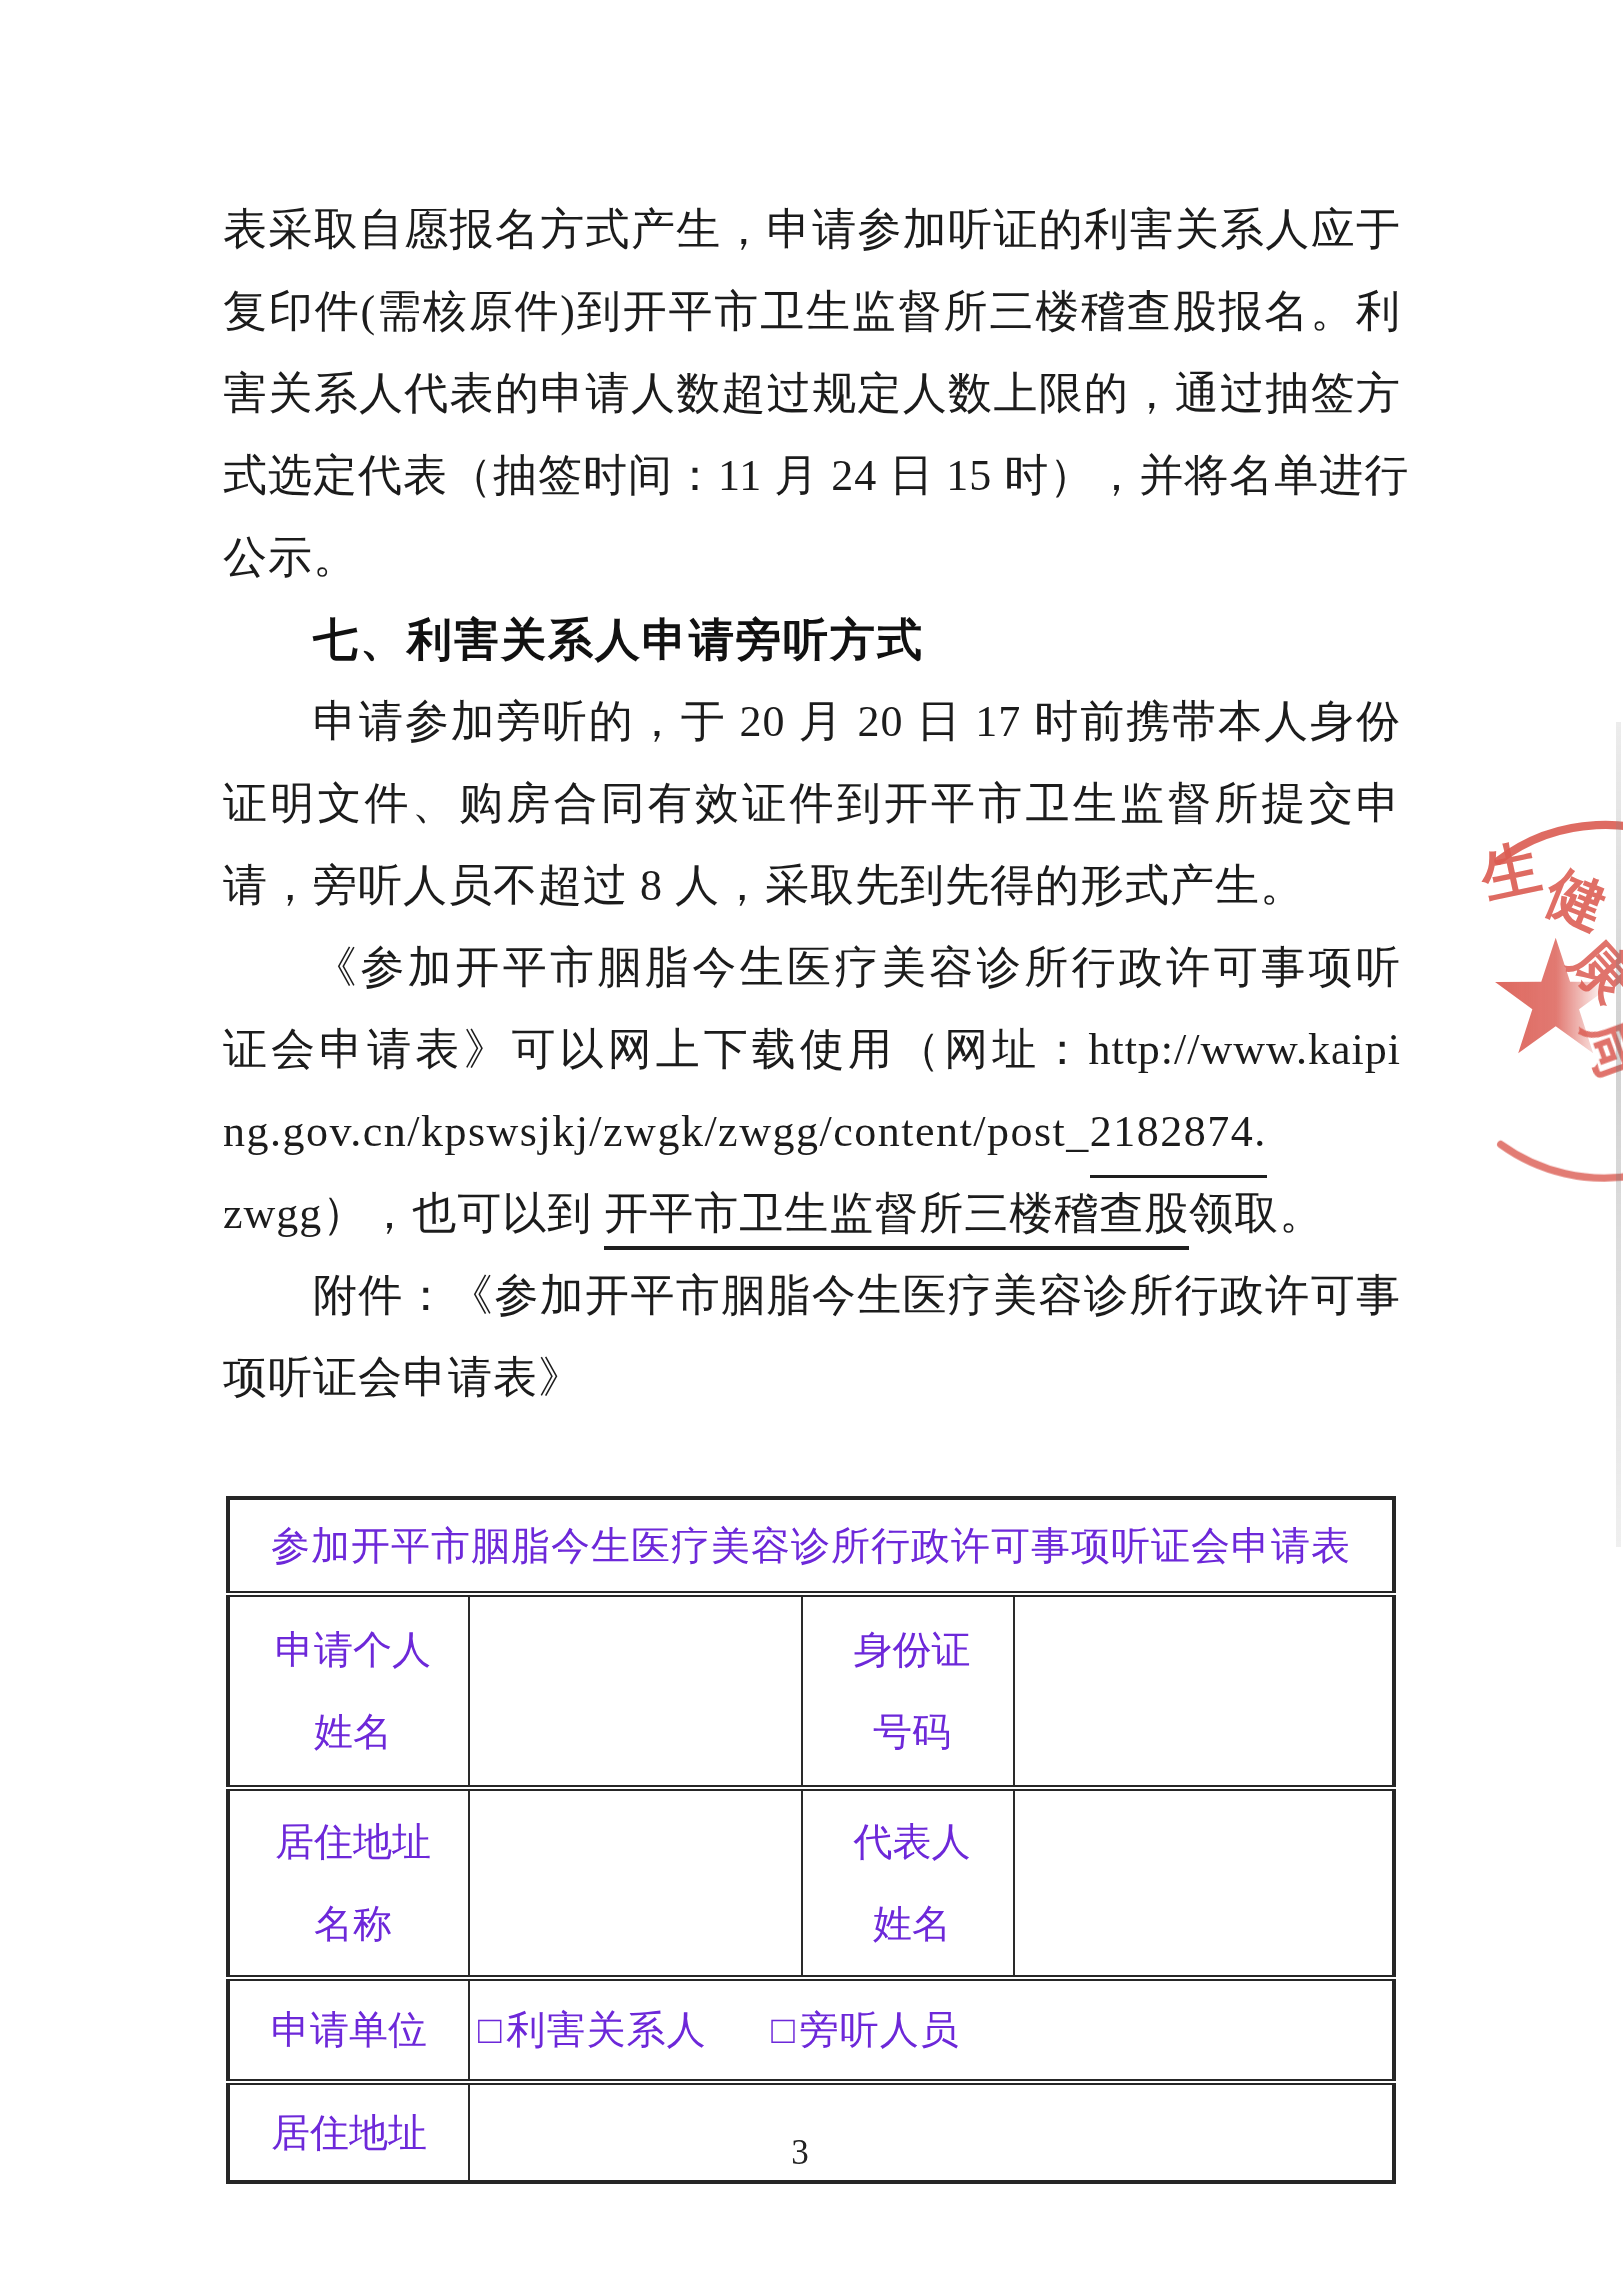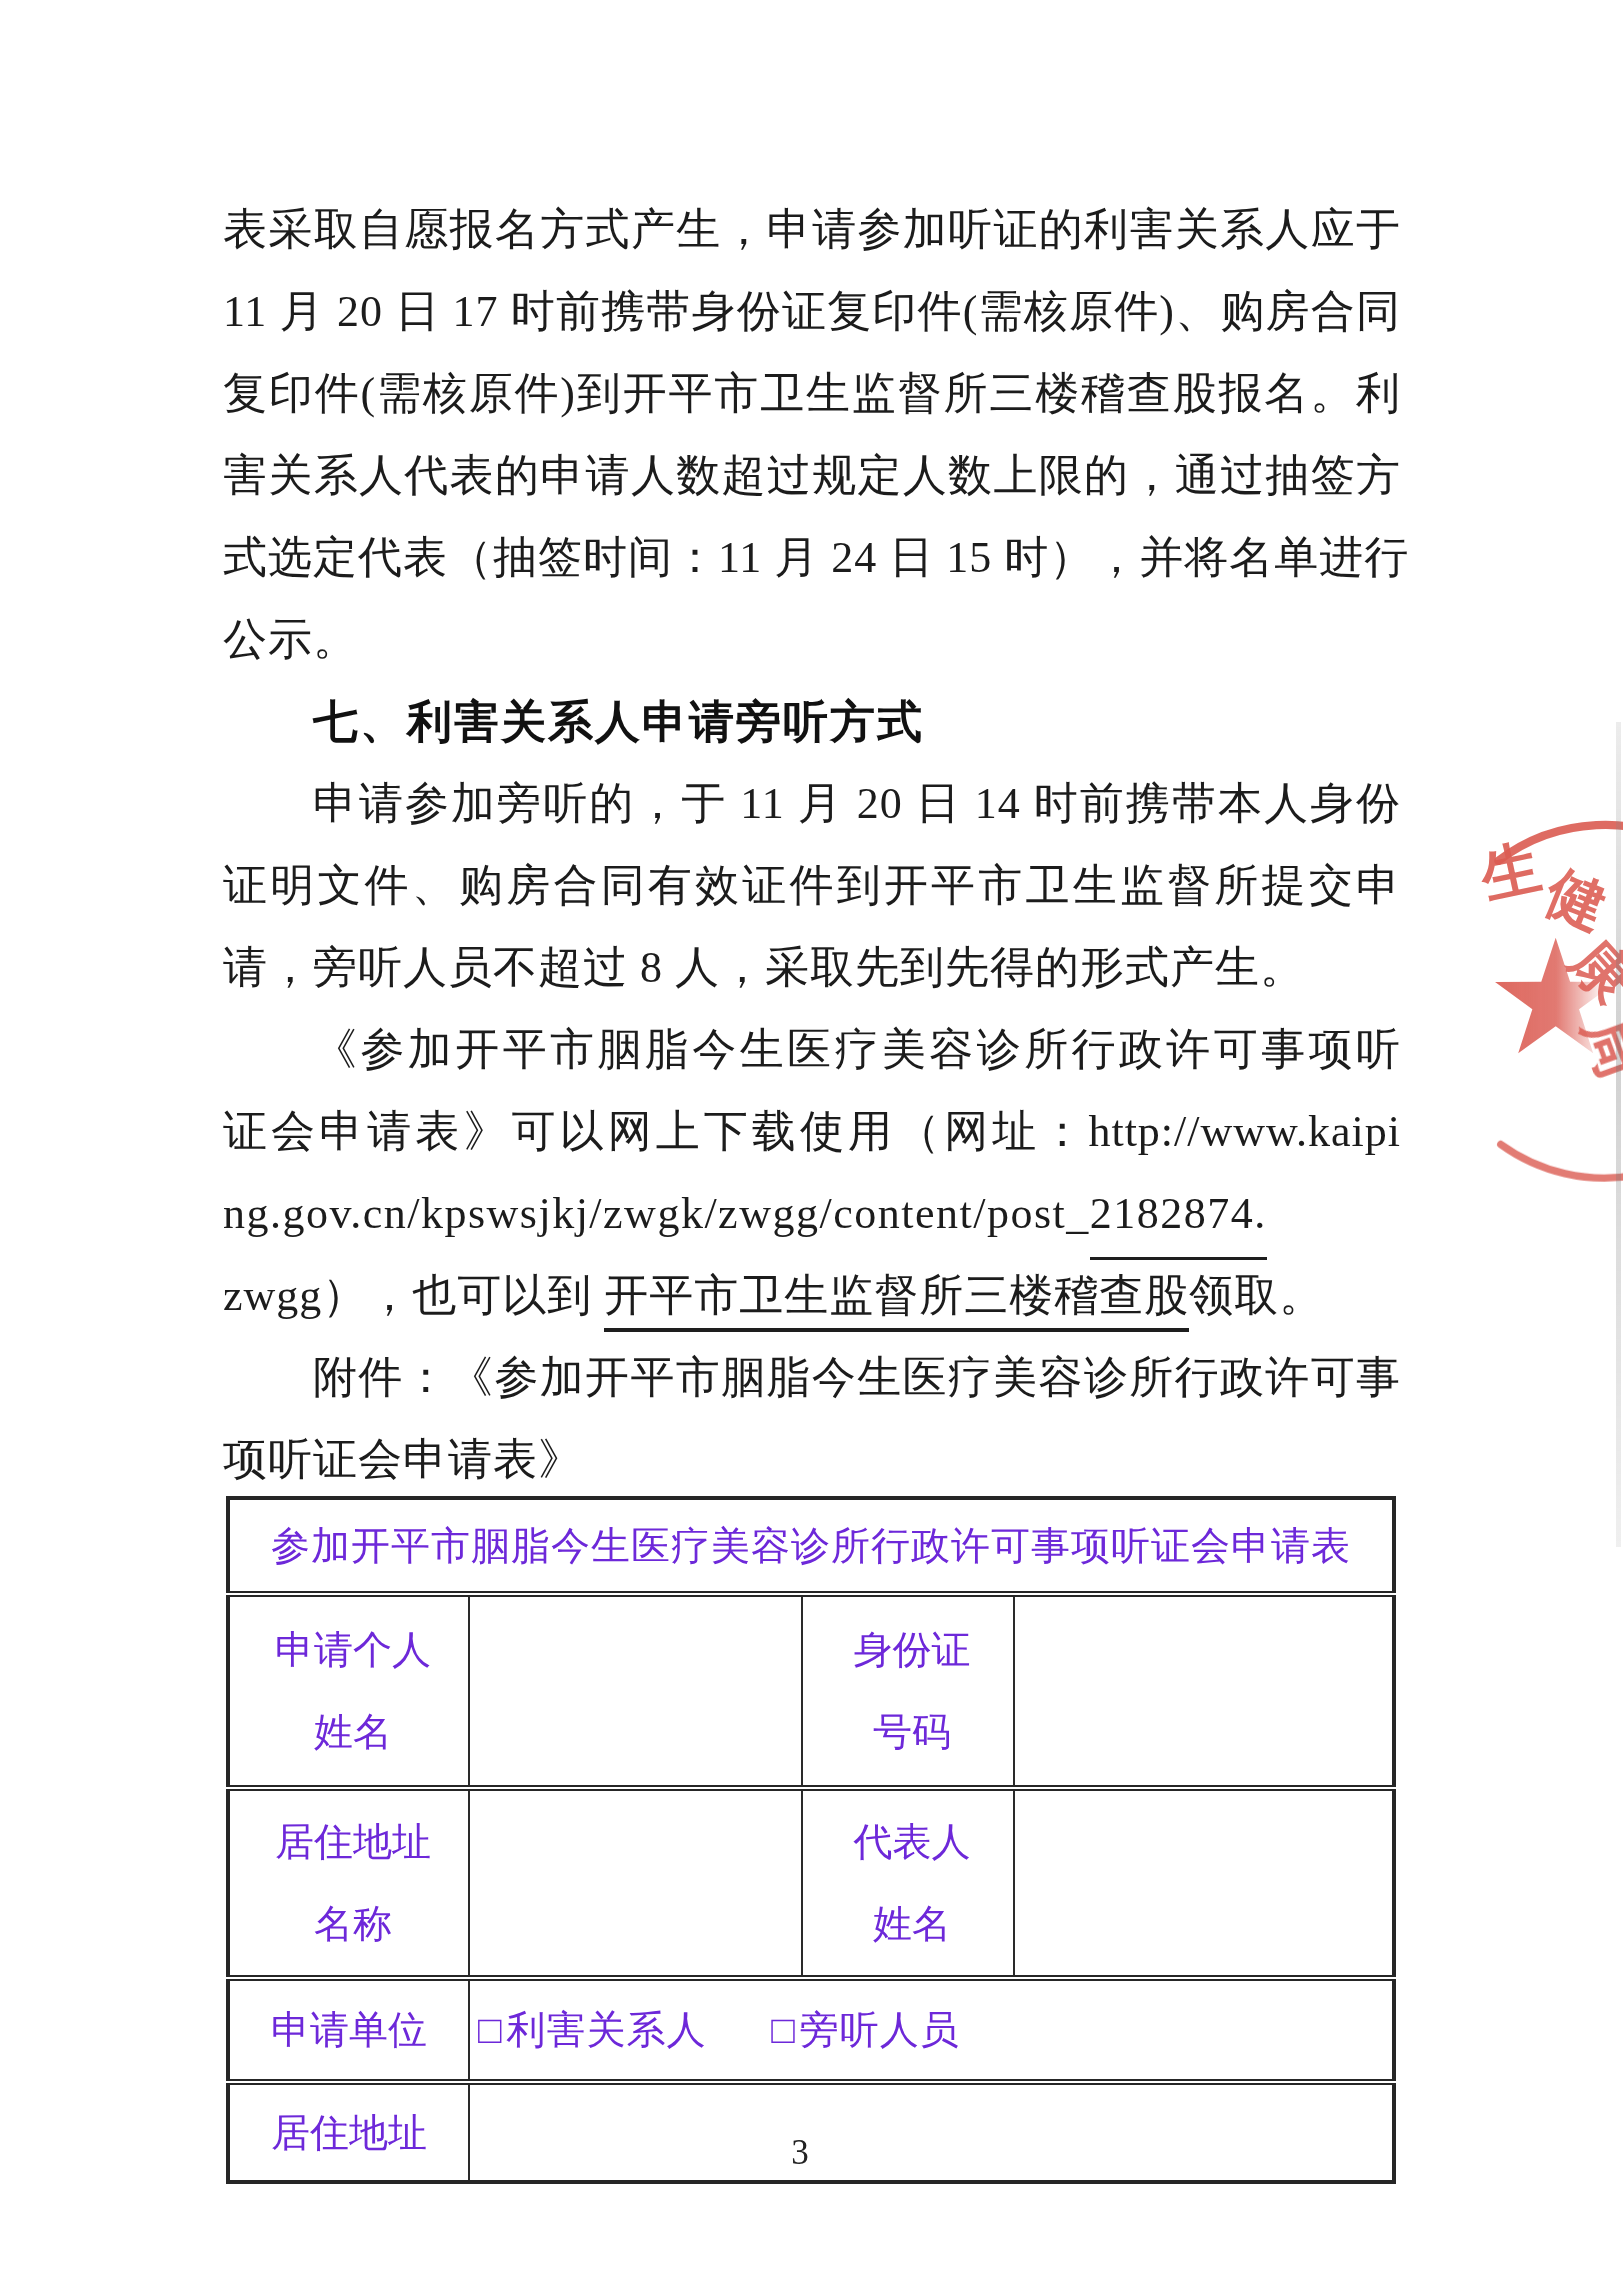--- a/index.html
+++ b/index.html
@@ -67,27 +67,26 @@
     background:linear-gradient(to bottom, rgba(150,150,150,.18), rgba(110,110,110,.32) 40%, rgba(150,150,150,.15));
   }
 </style>
 </head>
 <body>
 
 <div class="page">
 
   <div class="bodytext">
     <div class="line full">表采取自愿报名方式产生，申请参加听证的利害关系人应于</div>
-    <div class="line full">11 月 20 日 17 时前携带身份证复印件(需核原件)、购房合同</div>
     <div class="line full">复印件(需核原件)到开平市卫生监督所三楼稽查股报名。利</div>
     <div class="line full">害关系人代表的申请人数超过规定人数上限的，通过抽签方</div>
     <div class="line full">式选定代表（抽签时间：11 月 24 日 15 时），并将名单进行</div>
     <div class="line">公示。</div>
     <div class="line heading indent">七、利害关系人申请旁听方式</div>
-    <div class="line full indent">申请参加旁听的，于 11 月 20 日 14 时前携带本人身份</div>
+    <div class="line full indent">申请参加旁听的，于 20 月 20 日 17 时前携带本人身份</div>
     <div class="line full">证明文件、购房合同有效证件到开平市卫生监督所提交申</div>
     <div class="line">请，旁听人员不超过 8 人，采取先到先得的形式产生。</div>
     <div class="line full indent">《参加开平市胭脂今生医疗美容诊所行政许可事项听</div>
     <div class="line full">证会申请表》可以网上下载使用（网址：http://www.kaipi</div>
     <div class="line latin"><span>ng.gov.cn/kpswsjkj/zwgk/zwgg/content/post_</span><span class="u-num">2182874.</span></div>
     <div class="line"><span>zwgg），也可以到 </span><span class="u-cn">开平市卫生监督所三楼稽查股</span><span>领取。</span></div>
     <div class="line full indent">附件：《参加开平市胭脂今生医疗美容诊所行政许可事</div>
     <div class="line">项听证会申请表》</div>
   </div>
 

